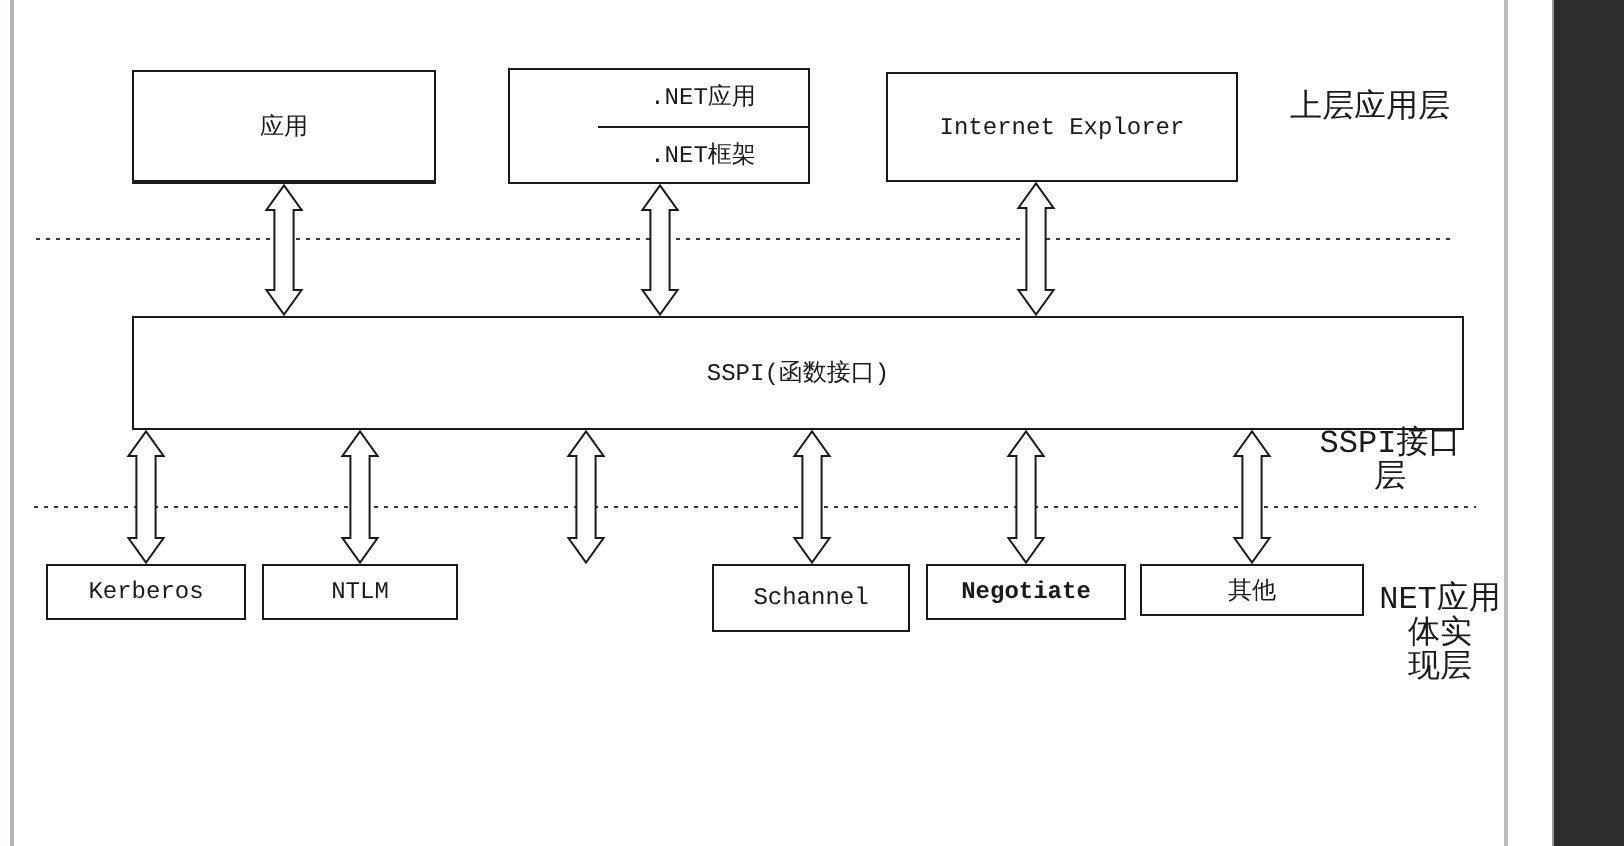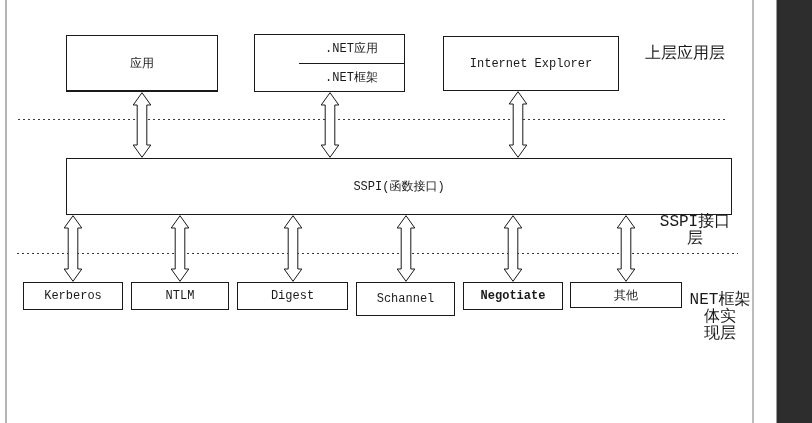--- a/index.html
+++ b/index.html
@@ -48,42 +48,39 @@
   <div class="dbox" style="left:66px;top:158px;width:666px;height:57px;">
     <div class="cell">SSPI(函数接口)</div>
   </div>
 
   <div class="dbox" style="left:23px;top:282px;width:100px;height:28px;">
     <div class="cell">Kerberos</div>
   </div>
   <div class="dbox" style="left:131px;top:282px;width:98px;height:28px;">
     <div class="cell">NTLM</div>
   </div>
-  <div class="dbox" style="left:237px;top:282px;width:111px;height:28px;">
-    <div class="cell">Digest</div>
-  </div>
   <div class="dbox" style="left:356px;top:282px;width:99px;height:34px;">
     <div class="cell">Schannel</div>
   </div>
   <div class="dbox" style="left:463px;top:282px;width:100px;height:28px;font-weight:bold;">
     <div class="cell">Negotiate</div>
   </div>
   <div class="dbox" style="left:570px;top:282px;width:112px;height:26px;">
     <div class="cell">其他</div>
   </div>
 
   <div class="layer-label" style="left:627px;top:46px;width:84px;margin-left:16px;">
     <div>上层应用层</div>
   </div>
   <div class="layer-label" style="left:655px;top:178px;width:80px;margin-top:36px;">
     <div>SSPI接口</div>
     <div>层</div>
   </div>
   <div class="layer-label" style="left:680px;top:292px;width:80px;">
-    <div>NET框架</div>
+    <div>NET应用</div>
     <div>体实</div>
     <div>现层</div>
   </div>
 
   <div class="vline left-edge" style="background: rgb(179, 182, 184);"></div>
   <div class="vline page-edge" style="background: rgb(188, 188, 188);"></div>
   <div class="scroll-region" style="background: rgb(45, 45, 45);"></div>
 
 <svg width="20" height="66" class="arrow" style="left: 132px; top: 92px;">
       <path d="M10,0.7 L18.8,13 L14.8,13 L14.8,53 L18.8,53 L10,65.3 L1.2,53 L5.2,53 L5.2,13 L1.2,13 Z" fill="#ffffff" stroke="#1a1a1a" stroke-width="1"></path>

